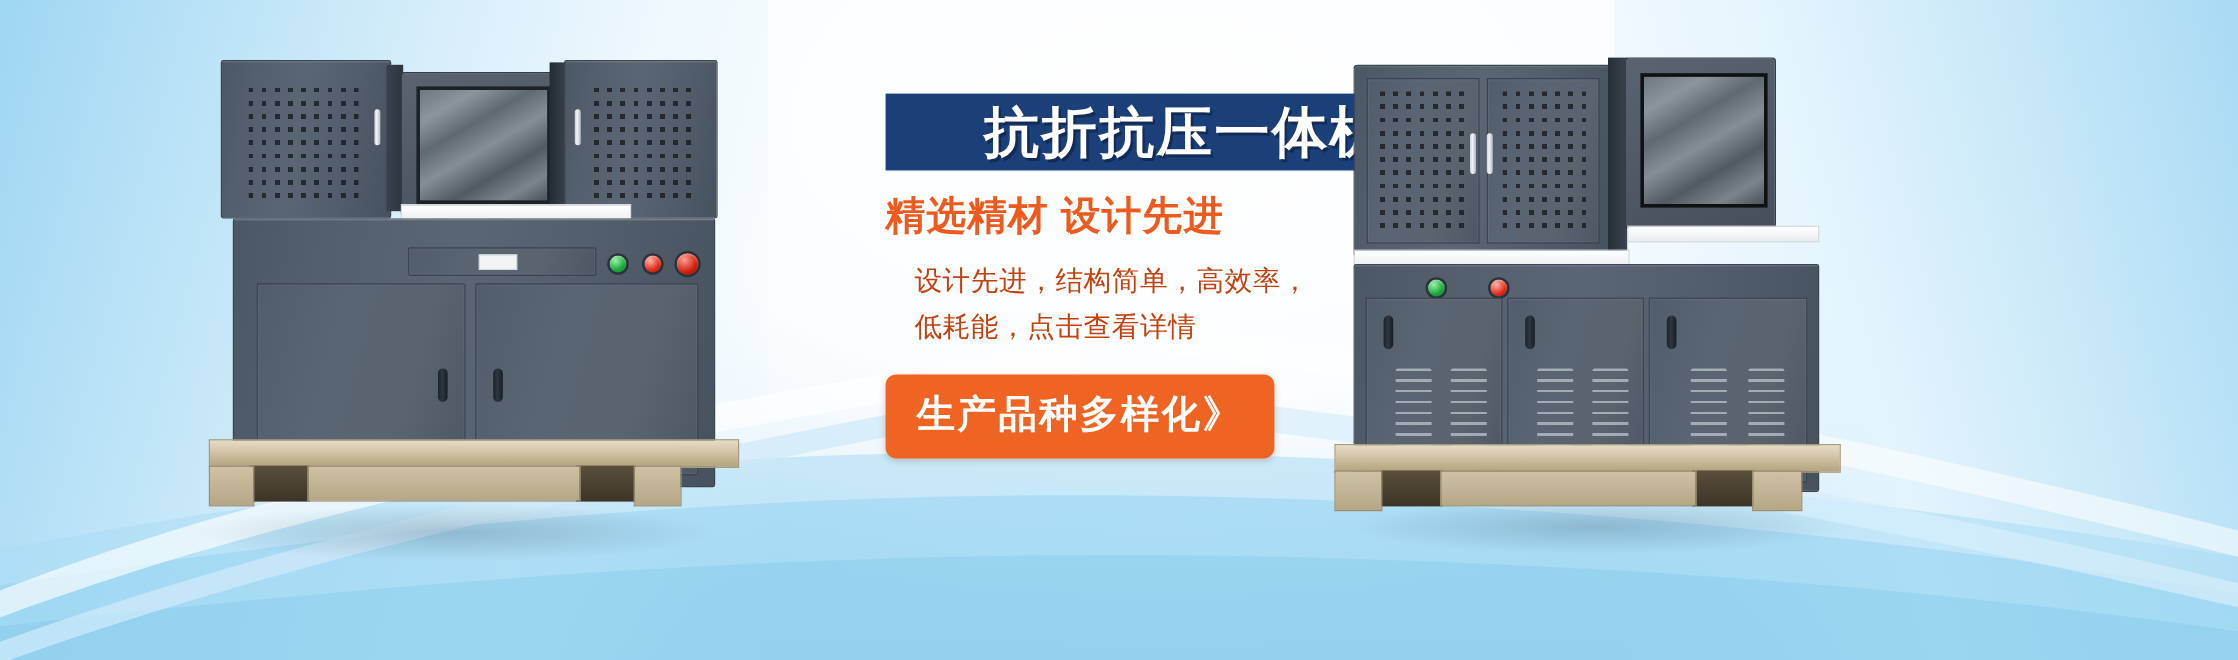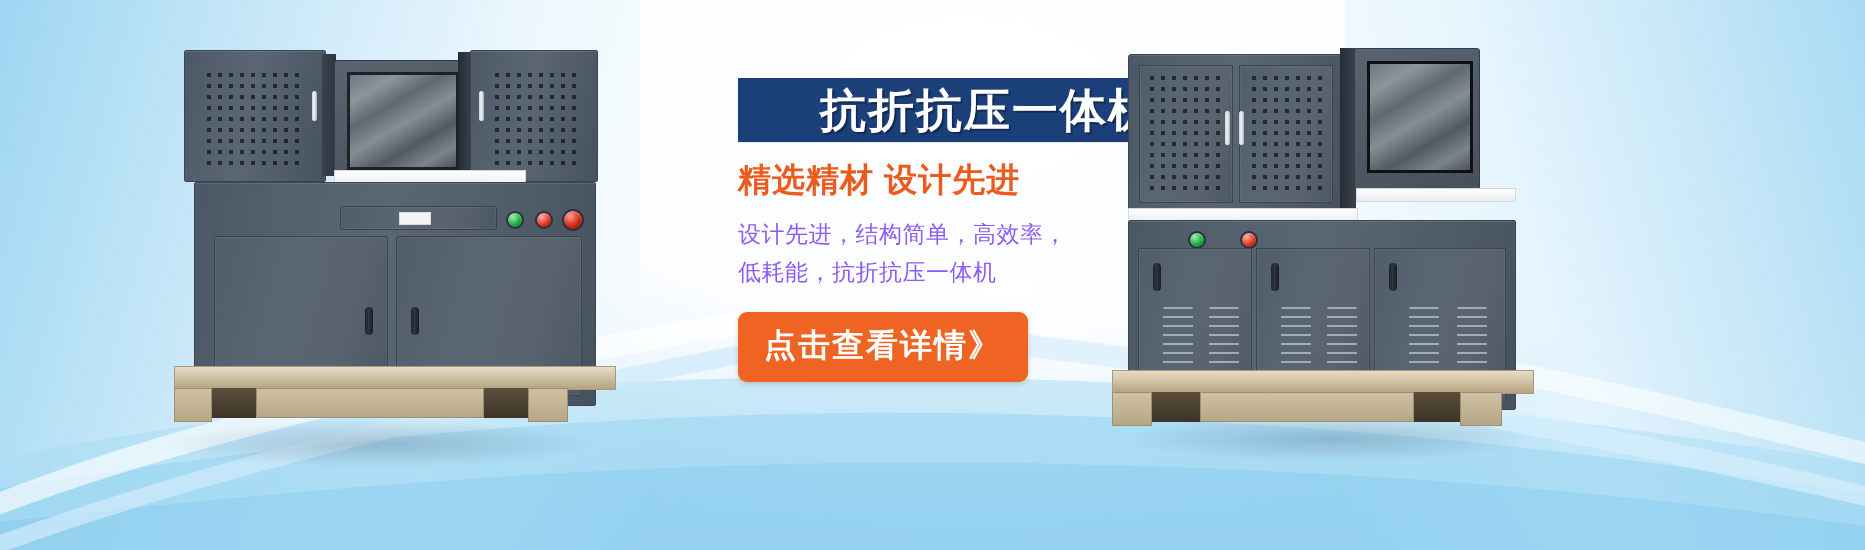--- a/index.html
+++ b/index.html
@@ -73,25 +73,26 @@
     color:#1b3f78;
     font-size:33px;
     font-weight:bold;
     letter-spacing:1px;
     line-height:1.1;
     white-space:nowrap;
     text-shadow:1px 1px 0 rgba(255,255,255,.55);
   }
   .desc{
     margin-top:18px;
-    color:#8b5cf6;
+    color:#c2410c;
     font-size:23px;
     line-height:1.65;
     letter-spacing:.5px;
     white-space:nowrap;
+    margin-left:24px;
   }
   .cta{
     margin-top:20px;
     display:inline-flex;
     align-items:center;
     justify-content:center;
     background:#ef6422;
     color:#ffffff;
     font-size:32px;
     font-weight:bold;
@@ -272,24 +273,24 @@
   <div class="copy">
 
     <div class="title-bar">
       <span class="title-text">抗折抗压一体机</span>
     </div>
 
     <div class="sub-orange">精选精材 设计先进</div>
 
     <div class="desc">
       <div>设计先进，结构简单，高效率，</div>
-      <div>低耗能，抗折抗压一体机</div>
-    </div>
-
-    <div class="cta">点击查看详情》</div>
+      <div>低耗能，点击查看详情</div>
+    </div>
+
+    <div class="cta">生产品种多样化》</div>
   </div>
 
   <div class="machine" style="left:1110px;top:30px;width:470px;height:420px;">
 
     <div class="shadow-soft" style="left:10px;top:386px;width:420px;height:46px;"></div>
 
     <div class="cab-body" style="left:18px;top:24px;width:212px;height:158px;border-radius:3px;">
       <div class="door" style="left:10px;top:10px;width:92px;height:136px;">
         <div class="perf" style="left:10px;top:10px;width:70px;height:114px;"></div>
       </div>

